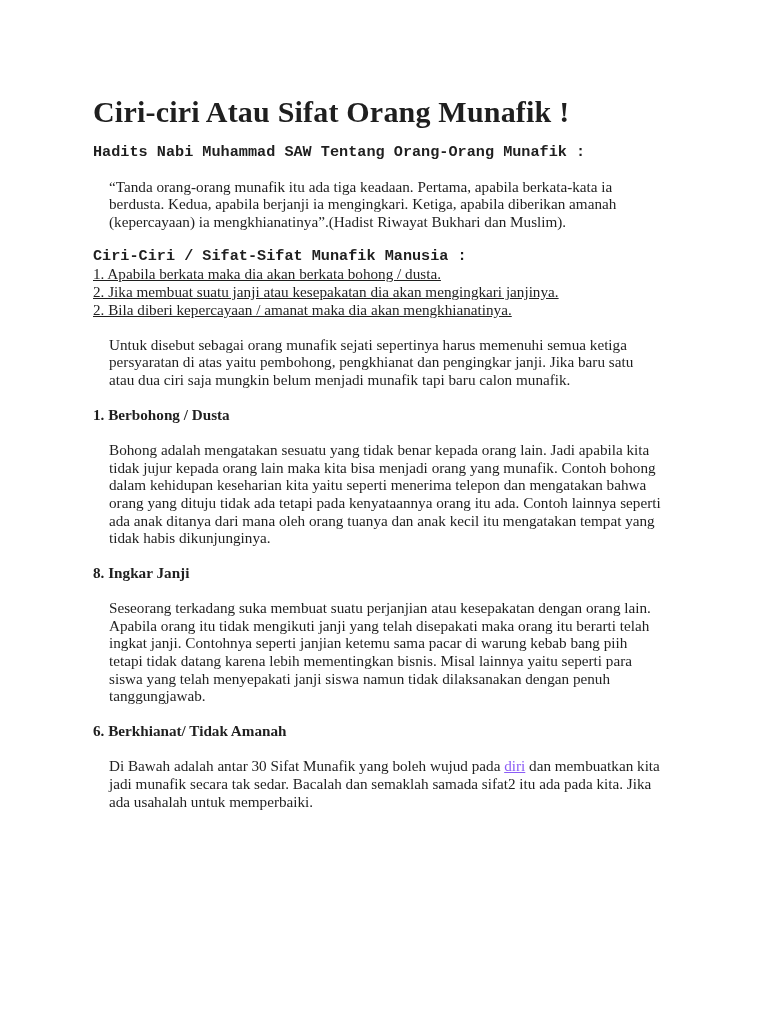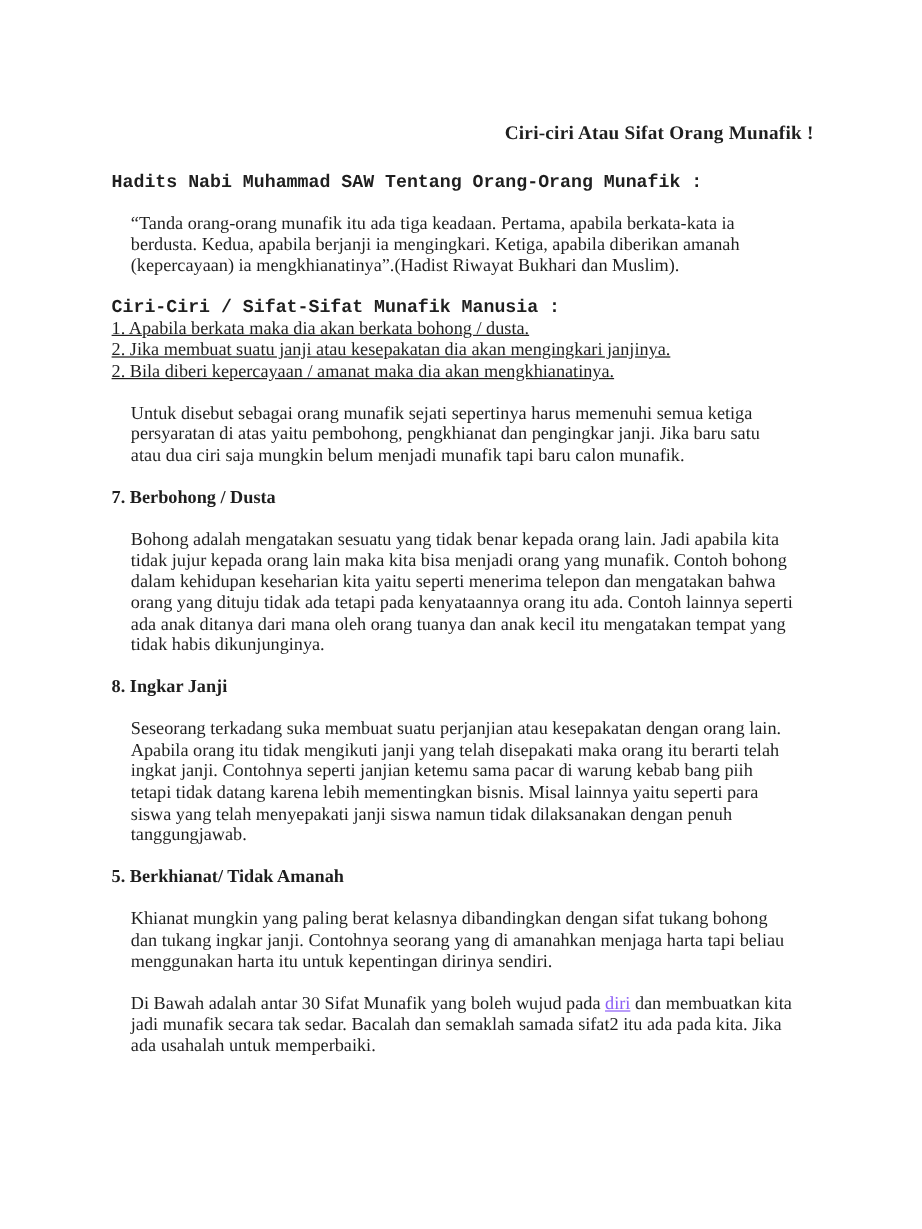--- a/index.html
+++ b/index.html
@@ -19,23 +19,23 @@
   .content {
     position: absolute;
     top: 98px;
     left: 93px;
     width: 585px;
     font-size: 15.2px;
     line-height: 17.6px;
     text-align: left;
   }
   .doc-title {
-    text-align: right;
+    text-align: left;
     font-weight: bold;
-    font-size: 16px;
+    font-size: 30px;
     line-height: 27px;
     margin: 0 0 19px 0;
     letter-spacing: 0.2px;
   }
   .block { margin: 0 0 17.5px 0; }
   .head { font-weight: bold; margin: 0; font-family: Liberation Mono, monospace; }
   .head-spaced { font-weight: bold; margin: 0 0 17.5px 0; }
   p.body-text { margin: 16px; }
   ul.plain {
     list-style: none;
@@ -69,32 +69,31 @@
         <li>2. Jika membuat suatu janji atau kesepakatan dia akan mengingkari janjinya.</li>
         <li>2. Bila diberi kepercayaan / amanat maka dia akan mengkhianatinya.</li>
       </ul>
     </div>
 
     <div class="block">
       <p class="body-text">Untuk disebut sebagai orang munafik sejati sepertinya harus memenuhi semua ketiga persyaratan di atas yaitu pembohong, pengkhianat dan pengingkar janji. Jika baru satu atau dua ciri saja mungkin belum menjadi munafik tapi baru calon munafik.</p>
     </div>
 
     <div class="block">
-      <p class="head-spaced">7. Berbohong / Dusta</p>
+      <p class="head-spaced">1. Berbohong / Dusta</p>
       <p class="body-text">Bohong adalah mengatakan sesuatu yang tidak benar kepada orang lain. Jadi apabila kita tidak jujur kepada orang lain maka kita bisa menjadi orang yang munafik. Contoh bohong dalam kehidupan keseharian kita yaitu seperti menerima telepon dan mengatakan bahwa orang yang dituju tidak ada tetapi pada kenyataannya orang itu ada. Contoh lainnya seperti ada anak ditanya dari mana oleh orang tuanya dan anak kecil itu mengatakan tempat yang tidak habis  dikunjunginya.</p>
     </div>
 
     <div class="block">
       <p class="head-spaced">8. Ingkar Janji</p>
       <p class="body-text">Seseorang terkadang suka membuat suatu perjanjian atau kesepakatan dengan orang lain. Apabila orang itu tidak mengikuti janji yang telah disepakati maka orang itu berarti telah ingkat janji. Contohnya seperti janjian ketemu sama pacar di warung kebab bang piih tetapi tidak datang karena lebih mementingkan bisnis. Misal lainnya yaitu seperti para siswa yang telah menyepakati janji siswa namun tidak dilaksanakan dengan penuh tanggungjawab.</p>
     </div>
 
     <div class="block">
-      <p class="head-spaced">5. Berkhianat/ Tidak Amanah</p>
-      <p class="body-text">Khianat mungkin yang paling berat kelasnya dibandingkan dengan sifat tukang bohong dan tukang ingkar janji. Contohnya seorang yang di amanahkan menjaga harta tapi beliau menggunakan harta itu untuk kepentingan dirinya sendiri.</p>
+      <p class="head-spaced">6. Berkhianat/ Tidak Amanah</p>
     </div>
 
     <div class="block">
       <p class="body-text"><span>Di Bawah adalah antar 30 Sifat Munafik yang boleh wujud pada </span><a class="doc-link" href="#">diri</a><span> dan membuatkan kita jadi munafik secara tak sedar. Bacalah dan semaklah samada sifat2 itu ada pada kita. Jika ada usahalah untuk memperbaiki.</span></p>
     </div>
 
   </div>
 </div>
 
 </body></html>

